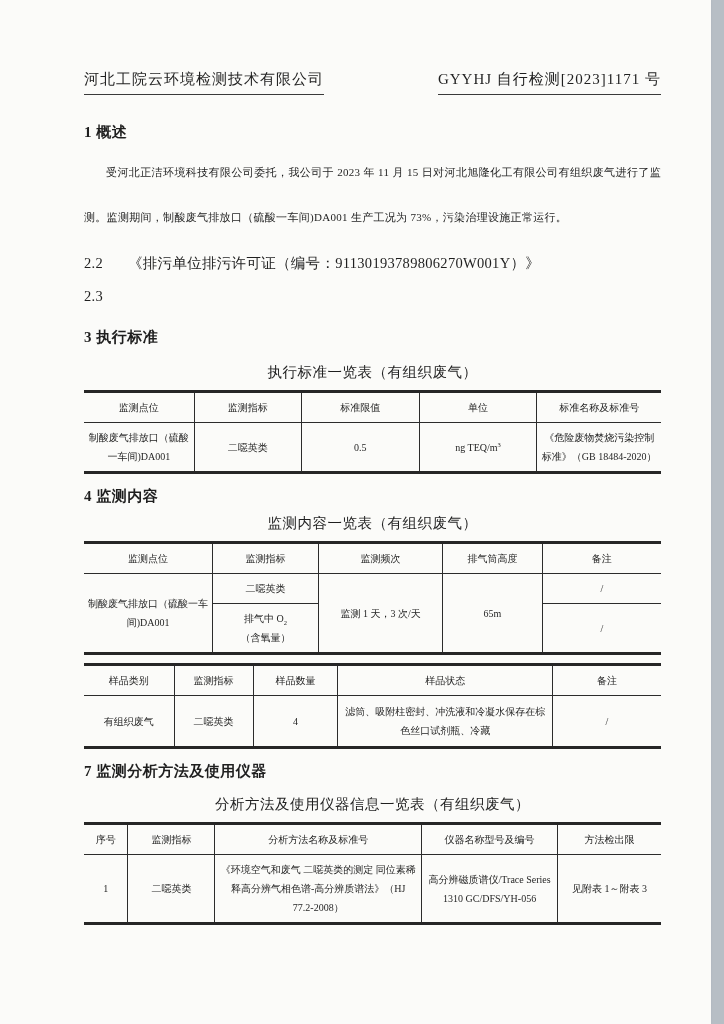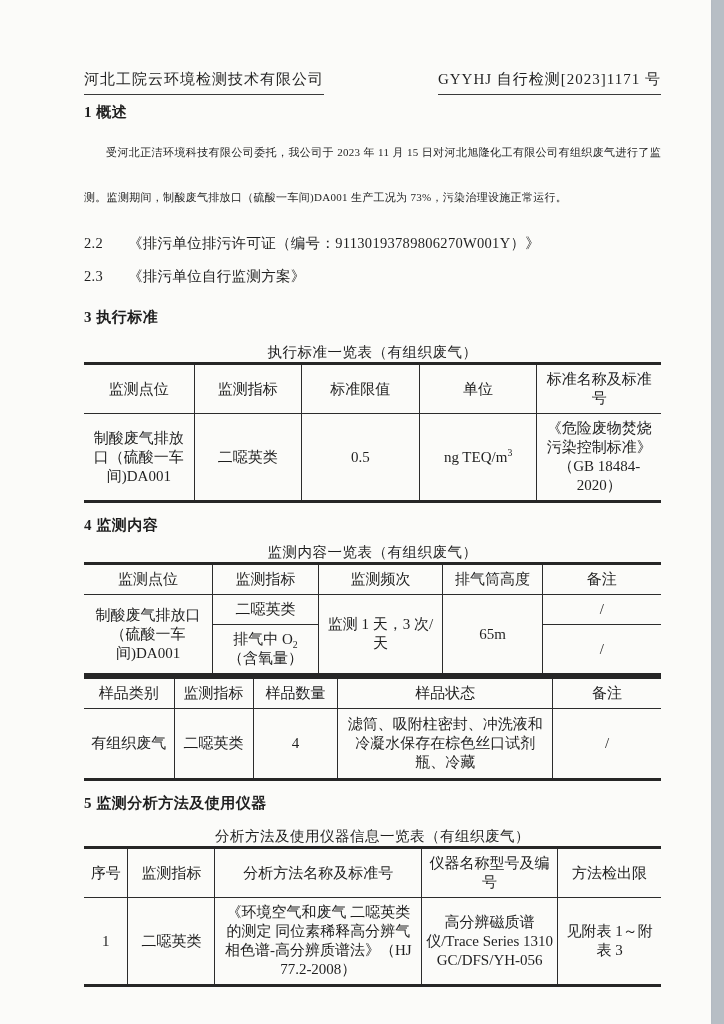--- a/index.html
+++ b/index.html
@@ -32,21 +32,21 @@
     align-items: flex-end;
     font-size: 15px;
   }
   .doc-header .hd-left, .doc-header .hd-right {
     border-bottom: 1.5px solid #3a3a3a;
     padding-bottom: 5px;
     letter-spacing: 1px;
   }
   
   .sec-heading { font-weight: bold; font-size: 15px; letter-spacing: .5px; }
-  .mt-h1 { margin-top: 8px; }
+  .mt-h1 { margin-top: 28px; }
   .mt-h2 { margin-top: 14px; }
   .mt-h3 { margin-top: 22px; }
   .mt-h4 { margin-top: 13px; }
   .mt-h5 { margin-top: 13px; }
   
   .para {
     margin-top: 8px;
     font-size: 11px;
     line-height: 45px;
     text-indent: 2em;
@@ -69,23 +69,24 @@
     letter-spacing: .5px;
   }
   .mt-t1 { margin-top: 16px; }
   .mt-t2 { margin-top: 8px; }
   .mt-t3 { margin-top: 10px; }
   .mt-t4 { margin-top: 14px; }
   
   table {
     width: 100%;
     border-collapse: collapse;
+    margin-top: 8px;
     border-top: 3px solid #262626;
     border-bottom: 3px solid #262626;
-    font-size: 15px;
+    font-size: 10px;
   }
   th, td {
     border: 1px solid #2c2c2c;
     text-align: center;
     vertical-align: middle;
     padding: 4px 3px;
     line-height: 19px;
     font-weight: normal;
   }
   .cl { border-left: none !important; }
@@ -109,21 +110,20 @@
 
     <div class="sec-heading mt-h1">1 概述</div>
     <div class="para">受河北正洁环境科技有限公司委托，我公司于 2023 年 11 月 15 日对河北旭隆化工有限公司有组织废气进行了监测。监测期间，制酸废气排放口（硫酸一车间)DA001 生产工况为 73%，污染治理设施正常运行。</div>
 
     <div class="basis-item">
       <span class="no">2.2</span>
       <span>《排污单位排污许可证（编号：91130193789806270W001Y）》</span>
     </div>
     <div class="basis-item">
       <span class="no">2.3</span>
-      <span>《排污单位自行监测方案》</span>
     </div>
 
     <div class="sec-heading mt-h3">3 执行标准</div>
     <div class="tbl-title mt-t1">执行标准一览表（有组织废气）</div>
     <table>
       <colgroup>
           <col style="width:19.1%">
           <col style="width:18.6%">
           <col style="width:20.4%">
           <col style="width:20.4%">
@@ -198,21 +198,21 @@
       <tr>
         <td class="cl">有组织废气</td>
         <td>二噁英类</td>
         <td>4</td>
         <td>滤筒、吸附柱密封、冲洗液和冷凝水保存在棕色丝口试剂瓶、冷藏</td>
         <td class="cr">/</td>
       </tr>
     </tbody>
       </table>
 
-    <div class="sec-heading mt-h5">5 监测分析方法及使用仪器</div>
+    <div class="sec-heading mt-h5">7 监测分析方法及使用仪器</div>
     <div class="tbl-title mt-t4">分析方法及使用仪器信息一览表（有组织废气）</div>
     <table>
       <colgroup>
           <col style="width:7.6%">
           <col style="width:15.1%">
           <col style="width:35.8%">
           <col style="width:23.6%">
           <col style="width:17.9%">
         </colgroup>
       <tbody>

